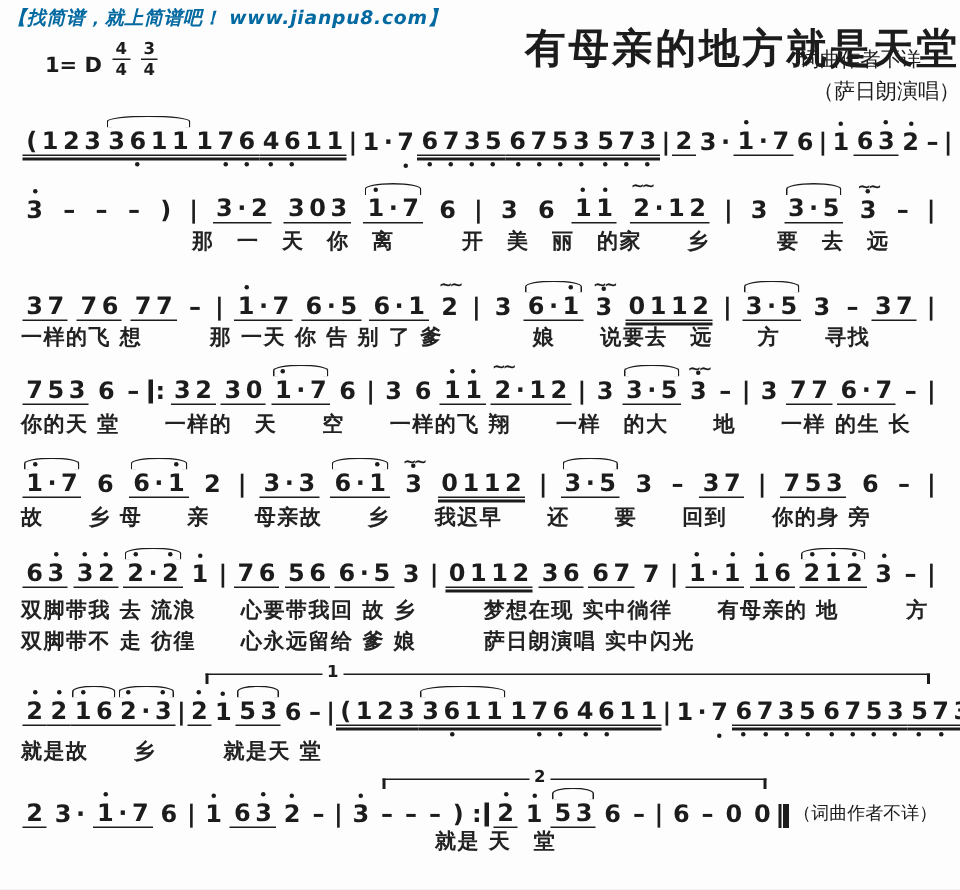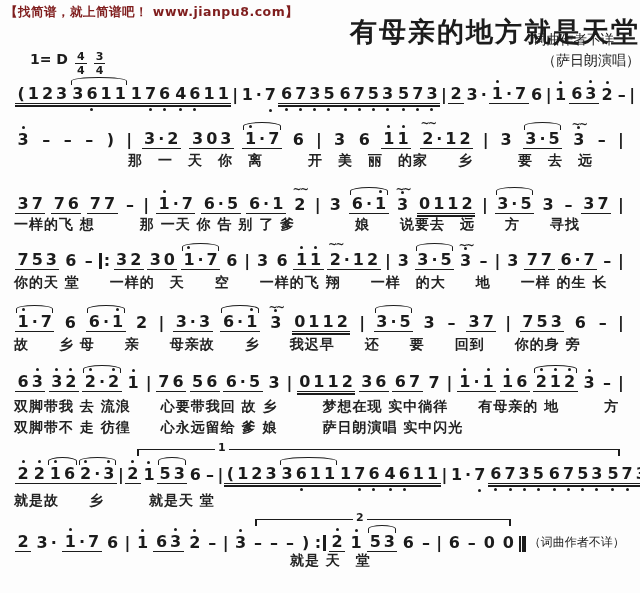--- a/index.html
+++ b/index.html
@@ -1,19 +1,19 @@
 <!DOCTYPE html>
 <html><head>
 <meta charset="utf-8">
 <style>
   html,body{margin:0;padding:0;background:#e9e9e9;}
   .sheet{position:relative;width:640px;height:593px;background:#fdfdfd;overflow:hidden;
          font-family:"DejaVu Sans",sans-serif;color:#1c1c1c;}
-  .watermark{position:absolute;top:4px;left:5px;color:#7f1d1d;font-weight:bold;font-size:12.5px;letter-spacing:.5px;}
-  .keysig{position:absolute;top:27px;left:30px;font-size:14px;font-weight:bold;display:flex;align-items:flex-start;margin-top:24px;}
+  .watermark{position:absolute;top:4px;left:5px;color:#0369a1;font-weight:bold;font-size:12.5px;letter-spacing:.5px;font-style:italic;}
+  .keysig{position:absolute;top:27px;left:30px;font-size:14px;font-weight:bold;display:flex;align-items:flex-end;}
   .frac{display:inline-block;text-align:center;font-size:11px;font-weight:bold;line-height:1;margin-left:7px;}
   .frac .fn{display:block;border-bottom:1.3px solid #1c1c1c;padding:0 2px 1px;}
   .frac .fd{display:block;padding-top:1px;}
   .title{position:absolute;top:14px;left:0;right:0;text-align:right;font-size:27px;font-weight:bold;margin:0;letter-spacing:2px;}
   .credit{position:absolute;top:31px;right:26px;font-size:13.5px;font-family:Liberation Sans, sans-serif;}
   .subtitle{position:absolute;top:52px;left:0;right:0;text-align:right;font-size:14px;font-family:"DejaVu Serif",serif;}
 
   .mline{position:absolute;left:15px;width:610px;height:20px;display:flex;justify-content:space-between;
          align-items:flex-end;font-weight:bold;font-size:16px;}
   #m0{top:84px}#m1{top:129px}#m2{top:194px}#m3{top:250px}

